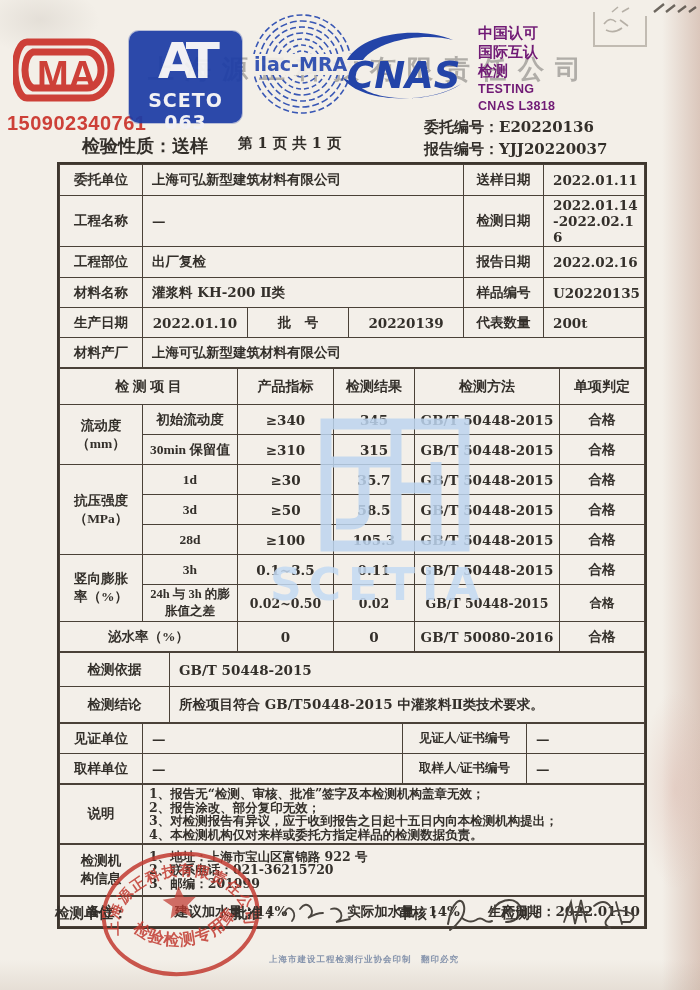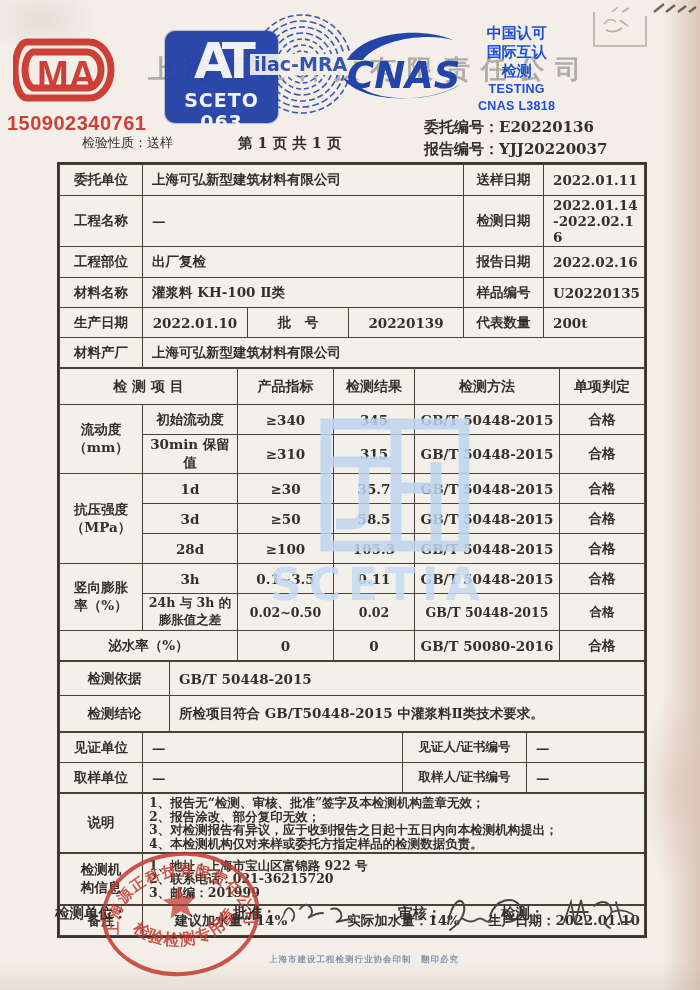--- a/index.html
+++ b/index.html
@@ -24,44 +24,44 @@
 
   
   .hdr { position:absolute; left:0; top:0; width:700px; height:162px; }
   .cma { position:absolute; left:13px; top:36px; width:104px; height:76px; }
   .cma-num { position:absolute; left:7px; top:112px; font-family:"Liberation Sans",sans-serif;
     font-size:20px; font-weight:bold; color:#cd4038; letter-spacing:.5px; }
   .wm-company { position:absolute; left:148px; top:52px; font-size:26px; font-weight:bold;
     color:rgba(120,118,115,.55); letter-spacing:11px; white-space:nowrap; }
   .sceto { position:absolute; left:129px; top:31px; width:113px; height:92px;
     background:#1d3da6; border-radius:10px; opacity:.93; text-align:center;
-    box-shadow:0 0 0 1px rgba(29,61,166,.3);margin-left:36px; }
+    box-shadow:0 0 0 1px rgba(29,61,166,.3); }
   .sceto .at { display:block; font-family:"DejaVu Sans",sans-serif; font-weight:bold;
     font-size:50px; line-height:56px; color:#f2f2f5; letter-spacing:-7px; margin-top:2px; }
   .sceto .code { display:block; font-family:"DejaVu Sans",sans-serif; font-weight:bold;
     font-size:19px; color:#f2f2f5; letter-spacing:1px; }
   .ilac { position:absolute; left:250px; top:12px; width:104px; height:104px; opacity:.92; }
   .cnas { position:absolute; left:333px; top:26px; width:138px; height:84px; }
-  .accr { position:absolute; left:478px; top:24px; color:#1d4ed8; font-weight:bold;
-    font-size:15px; line-height:19px; white-space:nowrap;text-align:center; }
+  .accr { position:absolute; left:478px; top:24px; color:#701a75; font-weight:bold;
+    font-size:15px; line-height:19px; white-space:nowrap; }
   .accr .en { font-family:"Liberation Sans",sans-serif; font-size:12.5px; line-height:17px; letter-spacing:.3px; }
   .title { position:absolute; left:183px; top:86px; font-size:30px; font-weight:bold;
     color:#46423c; letter-spacing:20px; white-space:nowrap; }
   .refnos { position:absolute; left:424px; top:116px; font-size:15px; font-weight:bold; line-height:22px; }
-  .nature { position:absolute; left:82px; top:134px; font-size:13px; font-weight:normal; }
+  .nature { position:absolute; left:82px; top:134px; font-size:18px; font-weight:bold; }
   .pageinfo { position:absolute; left:238px; top:134px; font-size:14.5px; font-weight:bold; }
   .pencil { position:absolute; left:588px; top:4px; opacity:.55; }
   .corner-mark { position:absolute; left:652px; top:0; opacity:.8; }
 
   
   .doc { position:absolute; left:57px; top:162px; width:590px; border:2.5px solid #3d362e; background:rgba(255,255,255,.06); }
   table { border-collapse:collapse; table-layout:fixed; width:585px; }
   td { border:1.5px solid #4a4138; font-size:13.5px; font-weight:bold; color:#332f2a;
     padding:1px 4px; overflow:hidden; }
-  td.lbl { text-align:center; }
+  td.lbl { text-align:center;font-family:Liberation Serif, serif; }
   td.val { text-align:left; padding-left:9px; }
   td.ctr { text-align:center; }
   .h30{height:30px} .h31{height:31px} .h36{height:36px} .h40{height:41px}
   .h56{height:57px} .h46{height:51px} .h34{height:34px}
   .hdr-row td { font-size:14px; }
   .small td { font-size:12.5px; }
   .notes-cell { font-size:12.5px; line-height:13.5px; padding:2px 6px; }
   .notes-cell div { white-space:nowrap; }
   .group-lbl span { display:inline-block; }
   .w4 { width:4.2em; }
@@ -174,21 +174,21 @@
       <td class="val" style="word-break:break-all">2022.01.14-2022.02.16</td>
     </tr>
     <tr class="h31">
       <td class="lbl">工程部位</td>
       <td class="val" colspan="3">出厂复检</td>
       <td class="lbl">报告日期</td>
       <td class="val">2022.02.16</td>
     </tr>
     <tr class="h30">
       <td class="lbl">材料名称</td>
-      <td class="val" colspan="3">灌浆料 KH-100 Ⅱ类</td>
+      <td class="val" colspan="3">灌浆料 KH-200 Ⅱ类</td>
       <td class="lbl">样品编号</td>
       <td class="val">U20220135</td>
     </tr>
     <tr class="h30">
       <td class="lbl">生产日期</td>
       <td class="ctr">2022.01.10</td>
       <td class="lbl">批　号</td>
       <td class="ctr">20220139</td>
       <td class="lbl">代表数量</td>
       <td class="val">200t</td>

